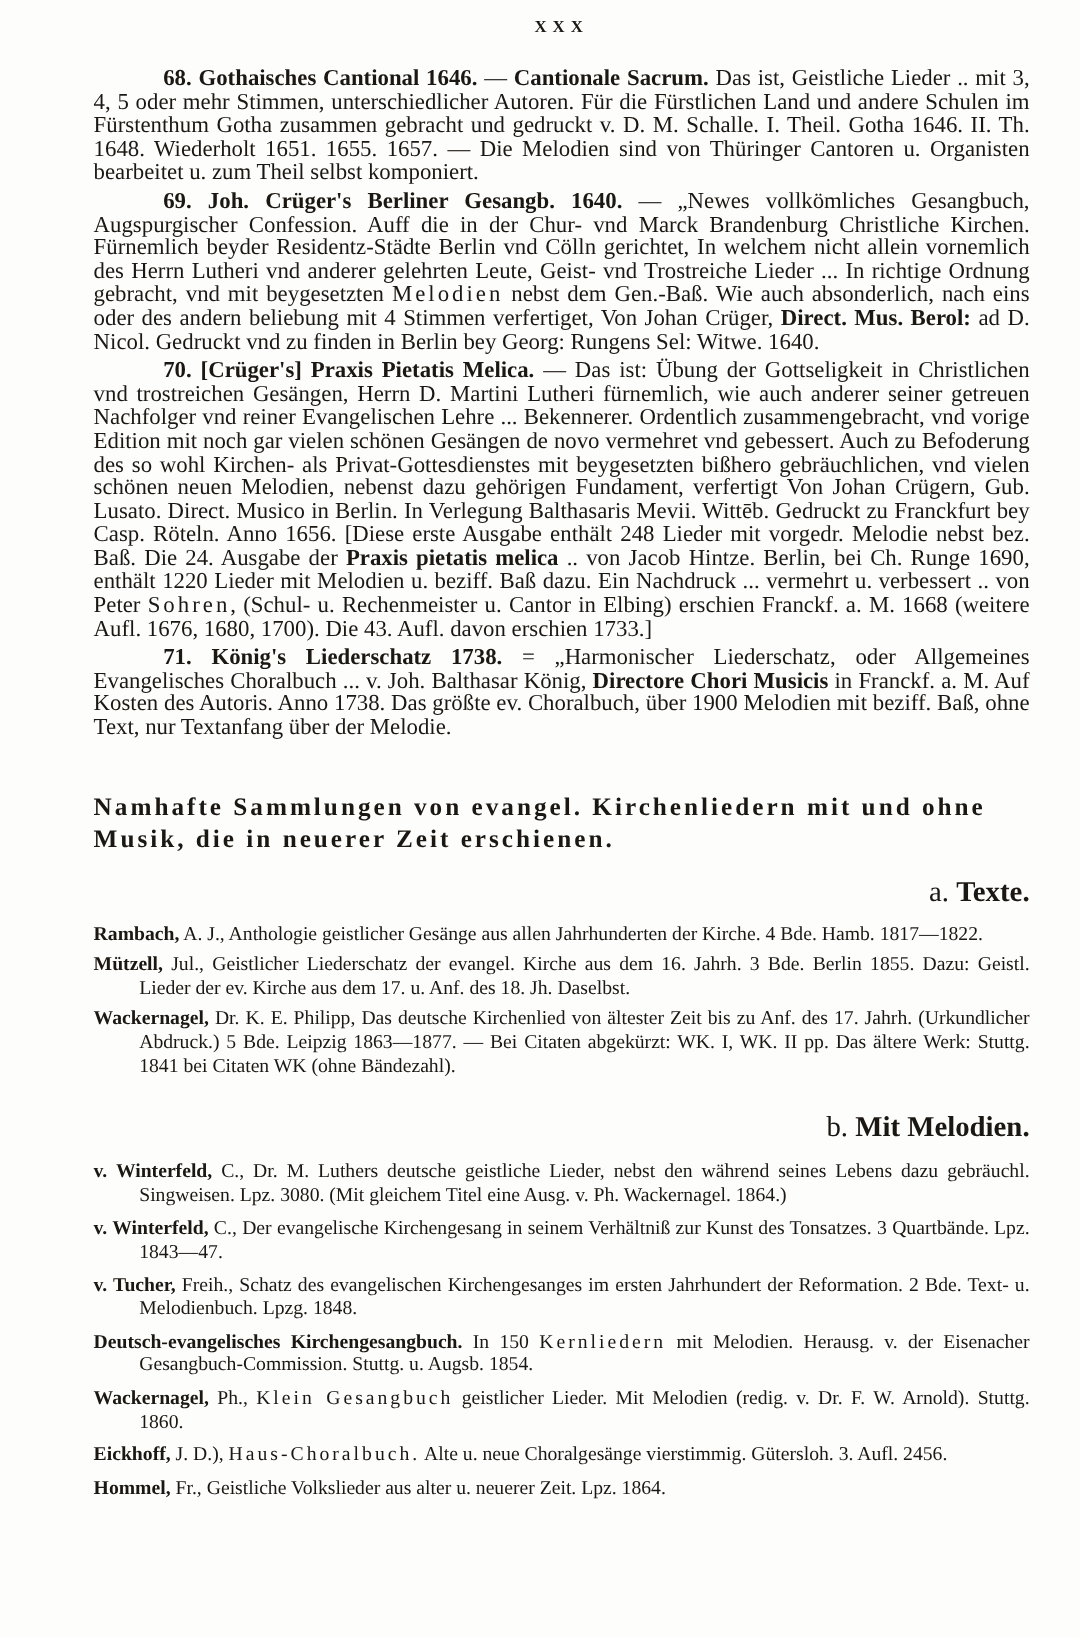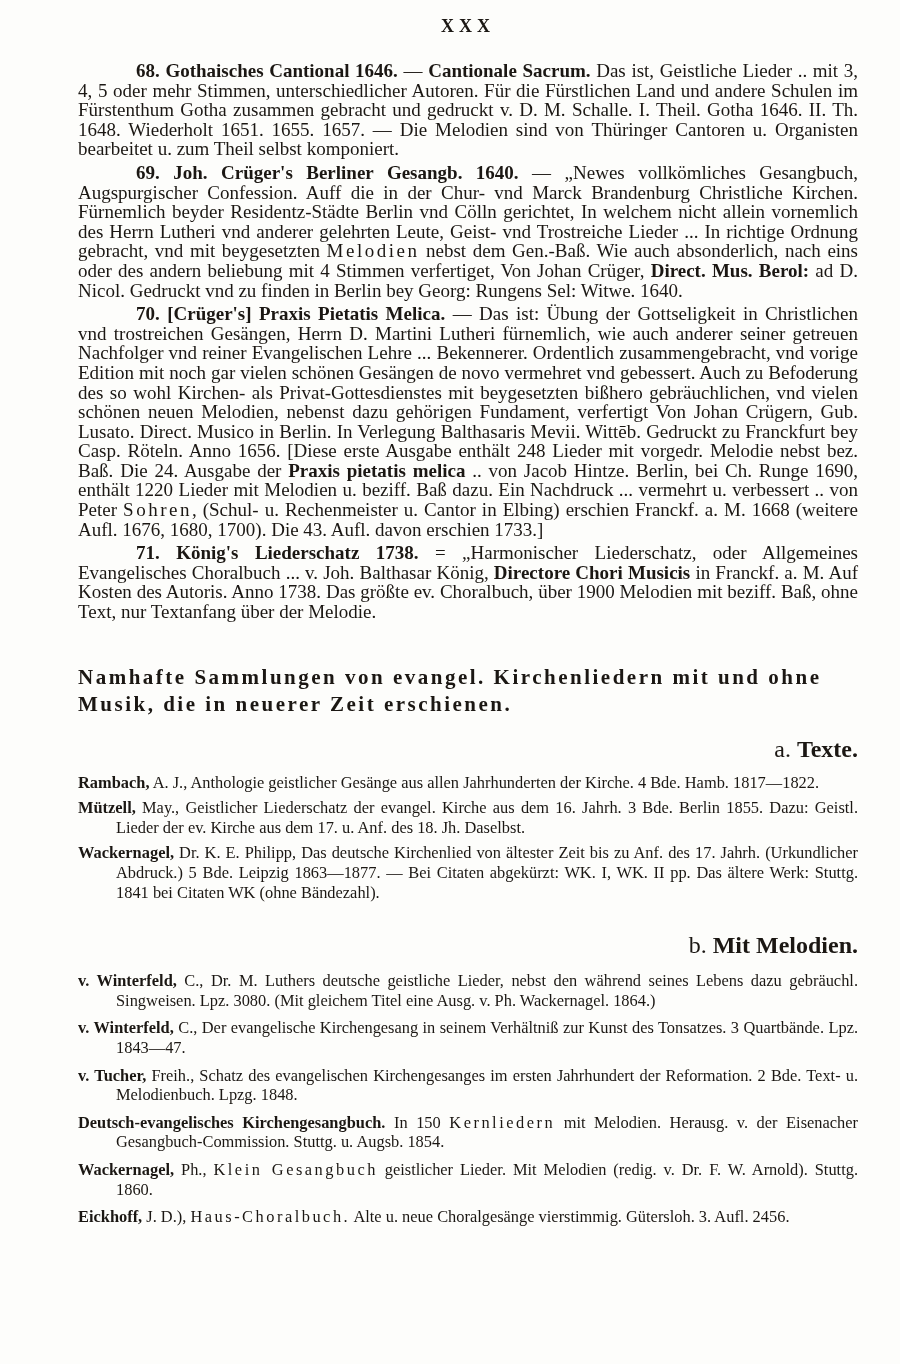--- a/index.html
+++ b/index.html
@@ -13,21 +13,21 @@
   }
   .page {
     box-sizing: border-box;
     width: 900px;
     height: 1364px;
     padding: 14px 42px 0 78px;
   }
   .page-number {
     text-align: center;
     font-weight: bold;
-    font-size: 18px;
+    font-size: 14px;
     letter-spacing: 5px;
     margin: 2px 0 24px 0;
   }
   .entry {
     font-size: 19px;
     line-height: 19.6px;
     text-align: justify;
     text-indent: 58px;
     margin: 0 0 4px 0;
   }
@@ -73,27 +73,28 @@
   <p class="entry"><span class="b">71. König's Liederschatz 1738.</span><span> = „Harmonischer Liederschatz, oder Allgemeines Evangelisches Choralbuch ... v. Joh. Balthasar König, </span><span class="b">Directore Chori Musicis</span><span> in Franckf. a. M. Auf Kosten des Autoris. Anno 1738. Das größte ev. Choralbuch, über 1900 Melodien mit beziff. Baß, ohne Text, nur Textanfang über der Melodie.</span></p>
 
   <div class="main-heading">
     <div>Namhafte Sammlungen von evangel. Kirchenliedern mit und ohne</div>
     <div>Musik, die in neuerer Zeit erschienen.</div>
   </div>
 
   <div class="sect-a">
     <div class="sub-label"><span>a. </span><span class="b">Texte.</span></div>
     <p class="bib"><span class="b">Rambach,</span><span> A. J., Anthologie geistlicher Gesänge aus allen Jahrhunderten der Kirche. 4 Bde. Hamb. 1817—1822.</span></p>
-    <p class="bib"><span class="b">Mützell,</span><span> May., Geistlicher Liederschatz der evangel. Kirche aus dem 16. Jahrh. 3 Bde. Berlin 1855. Dazu: Geistl. Lieder der ev. Kirche aus dem 17. u. Anf. des 18. Jh. Daselbst.</span></p>
+    <p class="bib"><span class="b">Mützell,</span><span> Jul., Geistlicher Liederschatz der evangel. Kirche aus dem 16. Jahrh. 3 Bde. Berlin 1855. Dazu: Geistl. Lieder der ev. Kirche aus dem 17. u. Anf. des 18. Jh. Daselbst.</span></p>
     <p class="bib"><span class="b">Wackernagel,</span><span> Dr. K. E. Philipp, Das deutsche Kirchenlied von ältester Zeit bis zu Anf. des 17. Jahrh. (Urkundlicher Abdruck.) 5 Bde. Leipzig 1863—1877. — Bei Citaten abgekürzt: WK. I, WK. II pp. Das ältere Werk: Stuttg. 1841 bei Citaten WK (ohne Bändezahl).</span></p>
   </div>
 
   <div class="sect-b">
     <div class="sub-label sub-label-b"><span>b. </span><span class="b">Mit Melodien.</span></div>
     <p class="bib"><span class="b">v. Winterfeld,</span><span> C., Dr. M. Luthers deutsche geistliche Lieder, nebst den während seines Lebens dazu gebräuchl. Singweisen. Lpz. 3080. (Mit gleichem Titel eine Ausg. v. Ph. Wackernagel. 1864.)</span></p>
     <p class="bib"><span class="b">v. Winterfeld,</span><span> C., Der evangelische Kirchengesang in seinem Verhältniß zur Kunst des Tonsatzes. 3 Quartbände. Lpz. 1843—47.</span></p>
     <p class="bib"><span class="b">v. Tucher,</span><span> Freih., Schatz des evangelischen Kirchengesanges im ersten Jahrhundert der Reformation. 2 Bde. Text- u. Melodienbuch. Lpzg. 1848.</span></p>
     <p class="bib"><span class="b">Deutsch-evangelisches Kirchengesangbuch.</span><span> In 150 </span><span class="sp">Kernliedern</span><span> mit Melodien. Herausg. v. der Eisenacher Gesangbuch-Commission. Stuttg. u. Augsb. 1854.</span></p>
     <p class="bib"><span class="b">Wackernagel,</span><span> Ph., </span><span class="sp">Klein Gesangbuch</span><span> geistlicher Lieder. Mit Melodien (redig. v. Dr. F. W. Arnold). Stuttg. 1860.</span></p>
     <p class="bib"><span class="b">Eickhoff,</span><span> J. D.), </span><span class="sp">Haus-Choralbuch.</span><span> Alte u. neue Choralgesänge vierstimmig. Gütersloh. 3. Aufl. 2456.</span></p>
+    <p class="bib"><span class="b">Hommel,</span><span> Fr., Geistliche Volkslieder aus alter u. neuerer Zeit. Lpz. 1864.</span></p>
   </div>
 
 </div>
 
 </body></html>

